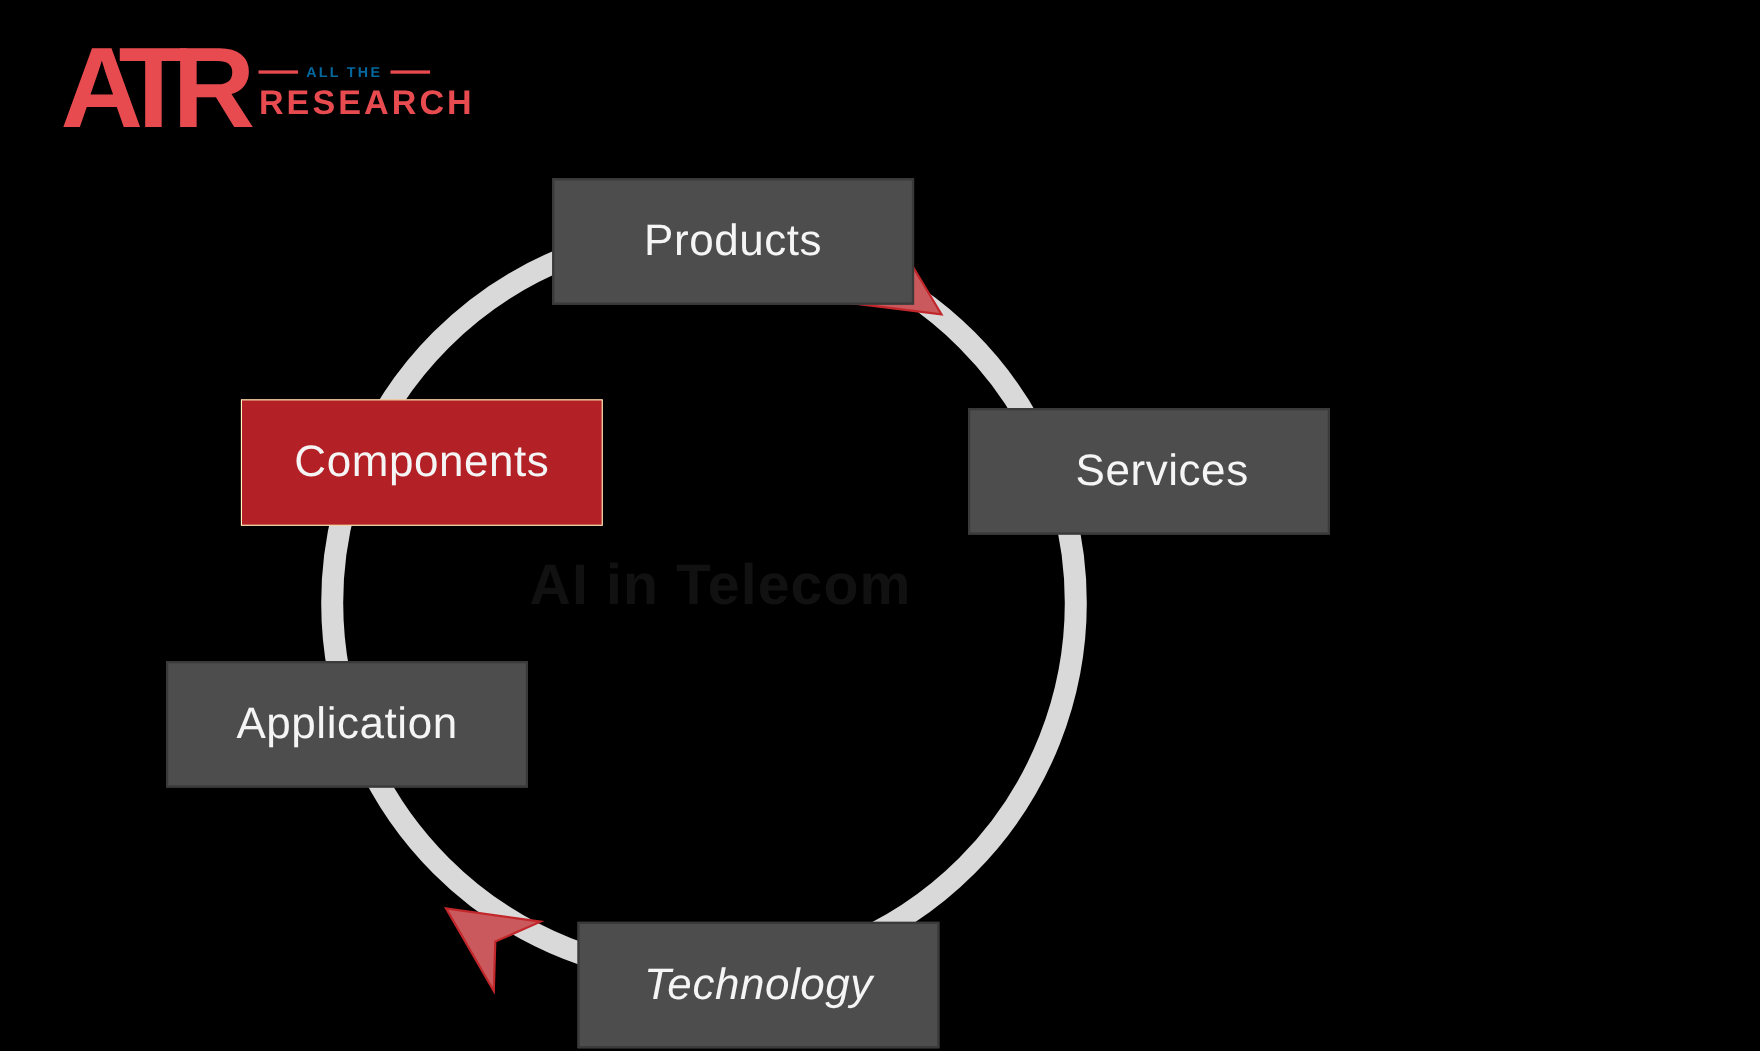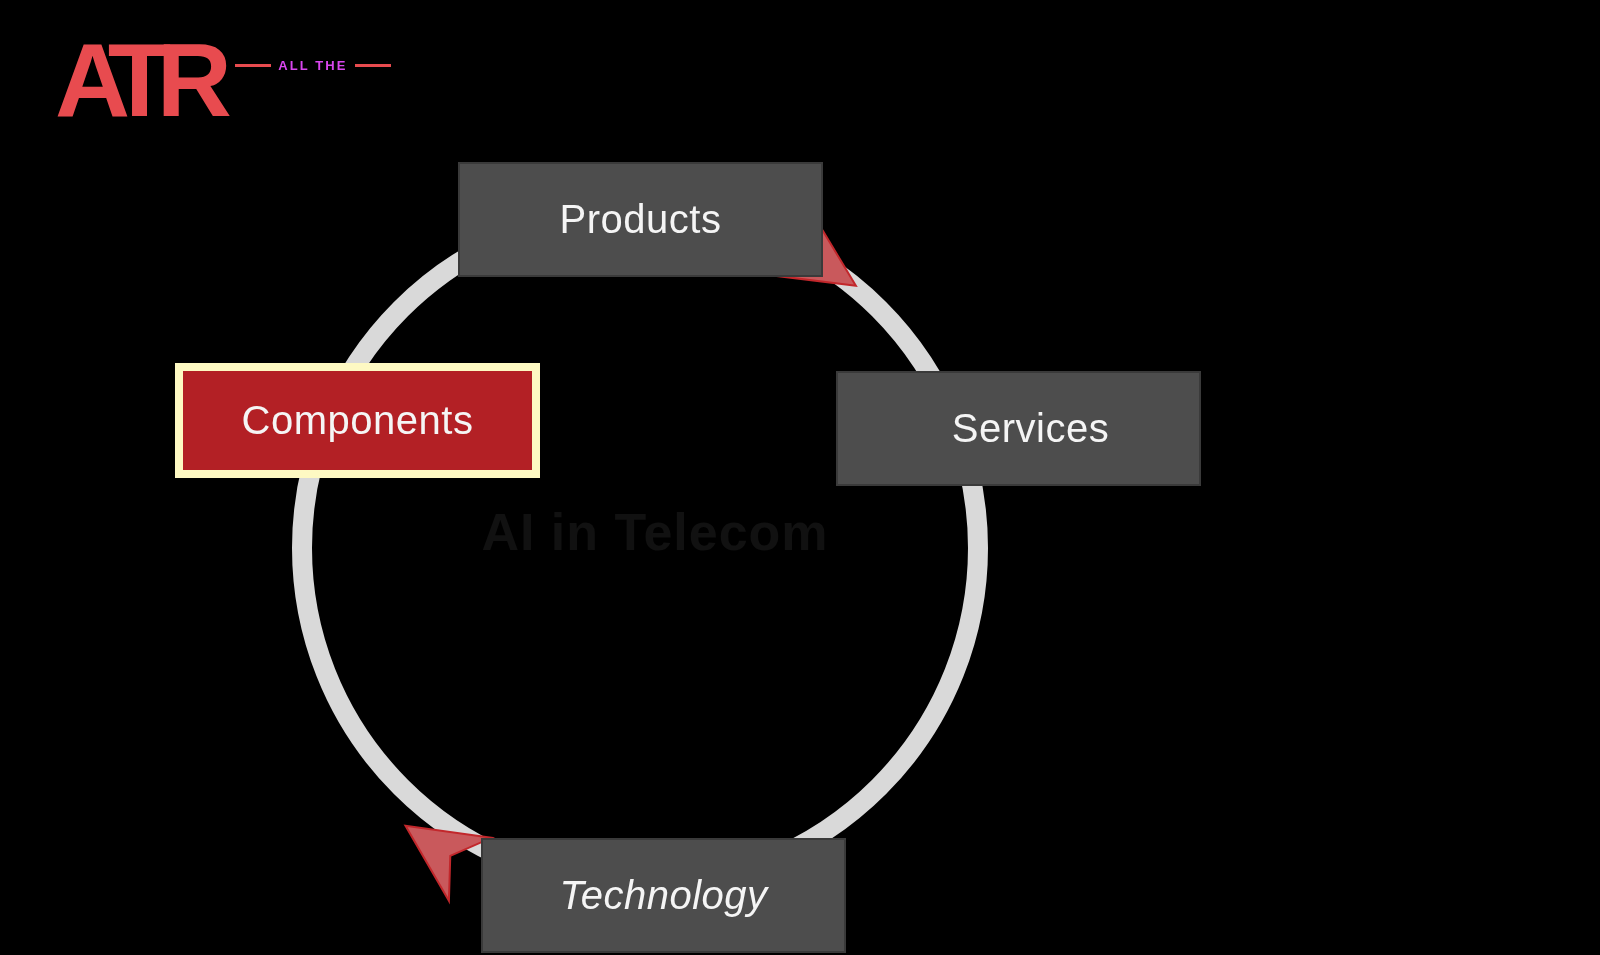--- a/index.html
+++ b/index.html
@@ -17,38 +17,39 @@
   }
   .ring-layer {
     position: absolute;
     left: 0;
     top: 0;
     width: 1600px;
     height: 955px;
   }
   .seg-box {
     position: absolute;
-    width: 365px;
+    width: 329px;
     height: 115px;
     display: flex;
     align-items: center;
     justify-content: center;
     color: #f5f5f5;
     font-size: 40px;
     font-weight: 400;
     letter-spacing: 0.5px;
     box-sizing: border-box;
+    margin-left: 44px;
   }
   .seg-gray {
     background: #4d4d4d;
     border: 2px solid #3a3a3a;
   }
   .seg-red {
     background: #b32025;
-    border: 8px solid #fef9c3;
+    border: 1px solid #fef9c3;
   }
   .box-products    { left: 458px; top: 162px; }
   .box-services    { left: 836px; top: 371px; padding-left: 24px; }
   .box-deployment  { left: 833px; top: 598px; }
   .box-technology  { left: 481px; top: 838px; font-style: italic; }
   .box-application { left: 107px; top: 601px; }
   .box-components  { left: 175px; top: 363px; }
 
   .center-label {
     position: absolute;
@@ -84,21 +85,21 @@
     display: flex;
     align-items: center;
     gap: 7px;
   }
   .tagline-rule {
     width: 36px;
     height: 3px;
     background: #e84b4f;
   }
   .logo-allthe {
-    color: #d946ef;
+    color: #0369a1;
     font-size: 13px;
     font-weight: 700;
     letter-spacing: 0.16em;
     white-space: nowrap;
   }
   .logo-research {
     color: #e84b4f;
     font-size: 31px;
     font-weight: 700;
     letter-spacing: 0.09em;
@@ -118,31 +119,35 @@
   </svg>
 
   <div class="logo">
     <div class="logo-monogram">ATR</div>
     <div class="logo-text">
       <div class="logo-allthe-row">
         <div class="tagline-rule"></div>
         <div class="logo-allthe">ALL THE</div>
         <div class="tagline-rule"></div>
       </div>
+      <div class="logo-research">RESEARCH</div>
     </div>
   </div>
 
   <div class="center-label">AI in Telecom</div>
 
   <div class="seg-box seg-gray box-products">
     <span>Products</span>
   </div>
   <div class="seg-box seg-gray box-services">
     <span>Services</span>
   </div>
   <div class="seg-box seg-gray box-technology">
     <span>Technology</span>
   </div>
+  <div class="seg-box seg-gray box-application">
+    <span>Application</span>
+  </div>
   <div class="seg-box seg-red box-components">
     <span>Components</span>
   </div>
 
 </div>
 
 </body></html>

